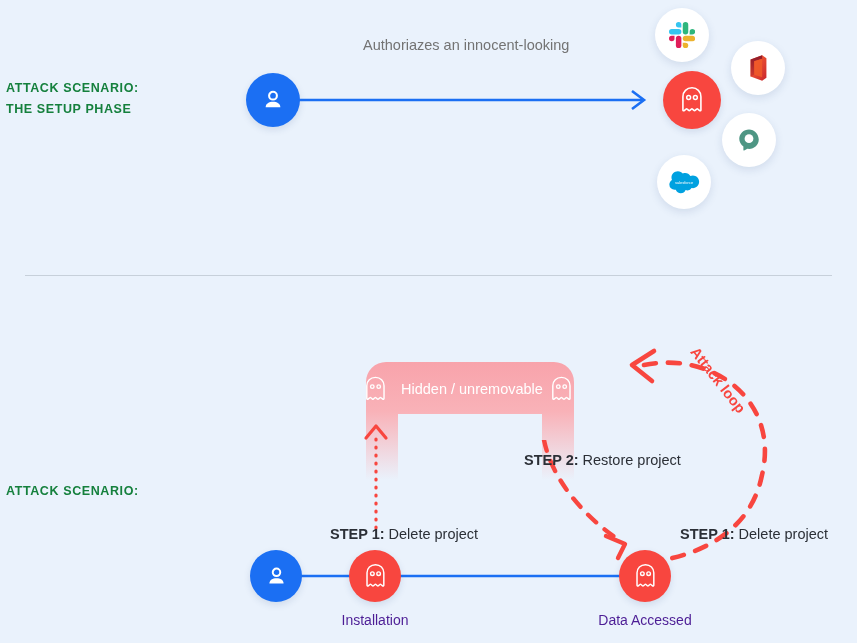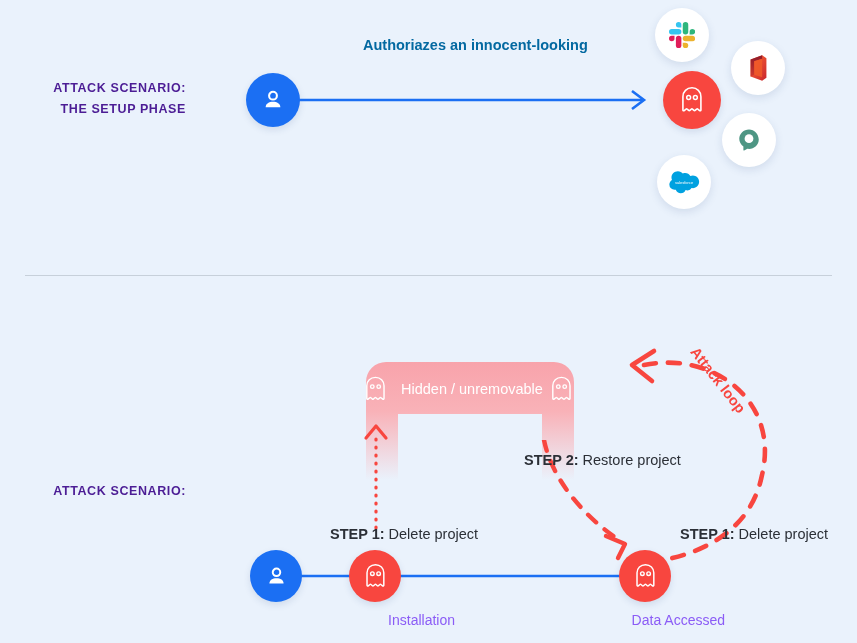--- a/index.html
+++ b/index.html
@@ -14,26 +14,26 @@
     position: relative;
     width: 857px;
     height: 643px;
     background: #eaf2fc;
     overflow: hidden;
   }
   .abs { position: absolute; }
 
   
   .section-label {
-    color: #4c1d95;
+    color: #15803d;
     font-size: 12.5px;
     font-weight: bold;
     letter-spacing: 0.6px;
     line-height: 21px;
-    text-align: right;
+    text-align: left;
     width: 180px;
   }
 
   
   .divider {
     height: 1px;
     background: #c7d0da;
     width: 807px;
     left: 25px;
     top: 275px;
@@ -53,35 +53,35 @@
     border-radius: 50%;
     background: #ffffff;
     display: flex;
     align-items: center;
     justify-content: center;
     box-shadow: 0 3px 9px rgba(40,70,120,0.13);
   }
 
   
   .blue-annot {
-    color: #0369a1;
-    font-size: 14.5px;
-    font-weight: bold;
+    color: #737373;
+    font-size: 14.5px;
+    font-weight: normal;
     line-height: 22px;
   }
   .step-text {
     color: #2b2f36;
     font-size: 14.5px;
     white-space: nowrap;
   }
   .step-text b { font-weight: bold; margin-top: 20px; }
   .node-caption {
-    color: #8b5cf6;
+    color: #4c1d95;
     font-size: 14px;
-    text-align: right;
+    text-align: center;
     width: 160px;
   }
   .arch-text {
     color: #ffffff;
     font-size: 14.5px;
     white-space: nowrap;
     text-align: right;
   }
   .loop-label {
     color: #f8463f;

